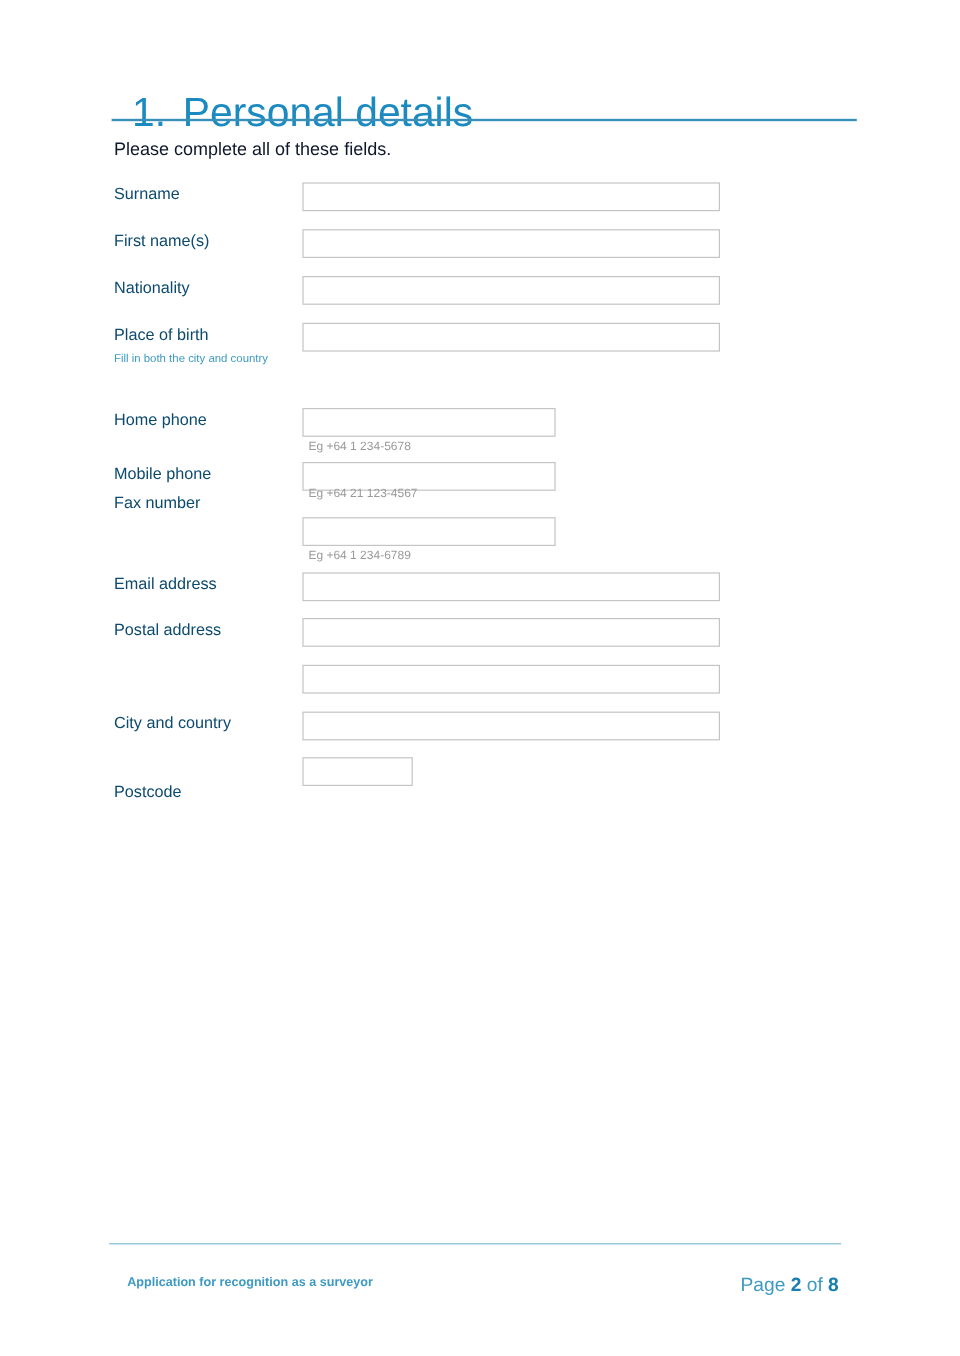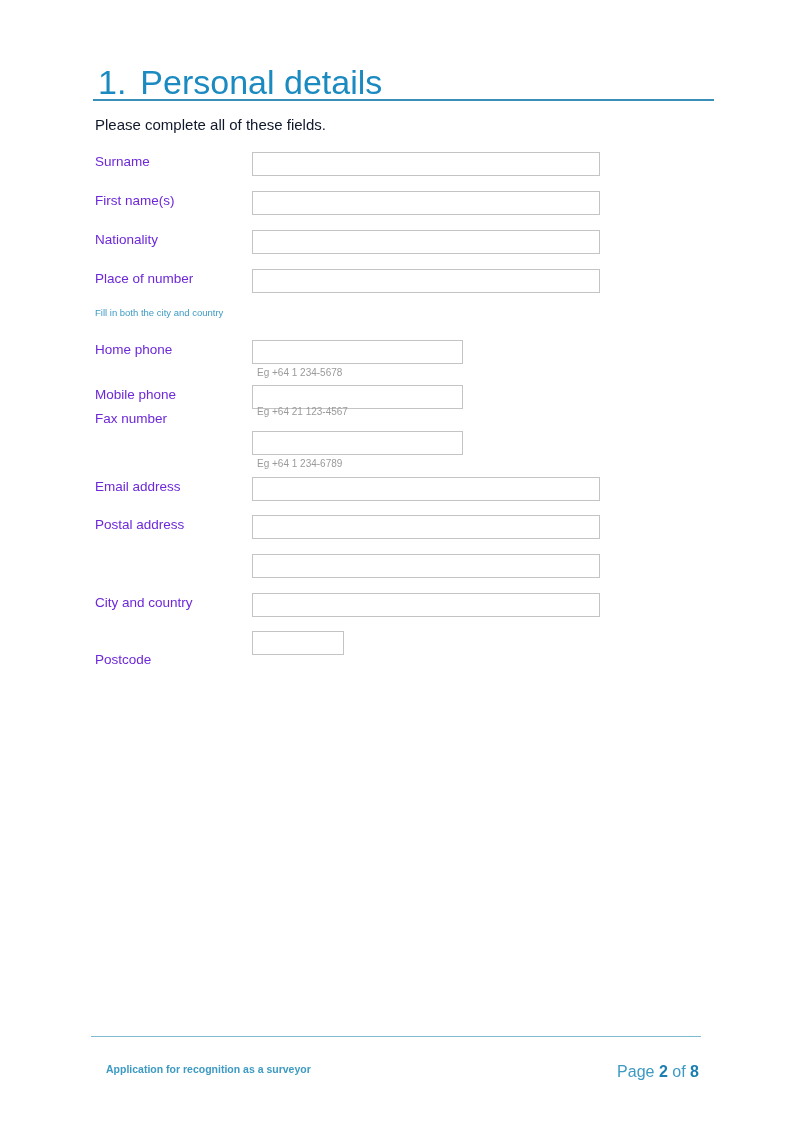--- a/index.html
+++ b/index.html
@@ -1,23 +1,23 @@
 <!DOCTYPE html>
 <html><head>
 <meta charset="utf-8">
 <style>
   html, body { margin:0; padding:0; background:#fff; }
   body { width:800px; height:1130px; position:relative; overflow:hidden;
          font-family:"Liberation Sans", sans-serif; }
   .title { position:absolute; left:94px; top:58px; font-size:34px; color:#1a8ac0;
-           font-weight:normal; margin:4px; line-height:40px; letter-spacing:0;text-align:center; }
+           font-weight:normal; margin:16px; line-height:40px; letter-spacing:0;text-align:center; }
   .title .num { margin-right:14px; }
   .title-rule { position:absolute; left:93px; top:99px; width:621px; height:2px; background:#3a8fb8; }
   .intro { position:absolute; left:95px; top:116px; font-size:15px; color:#0f172a; }
-  .label { position:absolute; left:95px; font-size:13.5px; color:#6d28d9; }
+  .label { position:absolute; left:95px; font-size:13.5px; color:#0c4a6e; }
   .hint { position:absolute; left:95px; font-size:9.5px; color:#3d9ac3; }
   .field { position:absolute; left:252px; height:22px; border:1px solid #c4c4c4; background:#fff;
            box-sizing:border-box; padding:0 4px; font-family:"Liberation Sans", sans-serif; font-size:12px; outline:none; }
   .field.wide { width:348px; height:24px; }
   .field.mid { width:211px; height:24px; }
   .field.short { width:92px; height:24px; }
   .eg { position:absolute; left:257px; font-size:10px; color:#9a9a9a; }
   .footer-rule { position:absolute; left:91px; top:1036px; width:610px; height:1px; background:#7fbcd2; }
   .footer-left { position:absolute; left:106px; top:1063px; font-size:10.5px; color:#3d9ac3;font-weight:bold; }
   .footer-right { position:absolute; right:101px; top:1063px; font-size:16px; color:#3d9ac3; }
@@ -32,23 +32,23 @@
 
 <div class="label" style="top:154px">Surname</div>
 <input class="field wide" style="top: 152px;" value="">
 
 <div class="label" style="top:193px">First name(s)</div>
 <input class="field wide" style="top: 191px;" value="">
 
 <div class="label" style="top:232px">Nationality</div>
 <input class="field wide" style="top: 230px;" value="">
 
-<div class="label" style="top:271px">Place of number</div>
+<div class="label" style="top:271px">Place of birth</div>
 <input class="field wide" style="top: 269px;" value="">
-<div class="hint" style="top:307px">Fill in both the city and country</div>
+<div class="hint" style="top:294px">Fill in both the city and country</div>
 
 <div class="label" style="top:342px">Home phone</div>
 <input class="field mid" style="top: 340px;" value="">
 <div class="eg" style="top:367px">Eg +64 1 234-5678</div>
 
 <div class="label" style="top:387px">Mobile phone</div>
 <input class="field mid" style="top: 385px;" value="">
 <div class="eg" style="top:406px">Eg +64 21 123-4567</div>
 
 <div class="label" style="top:411px">Fax number</div>

